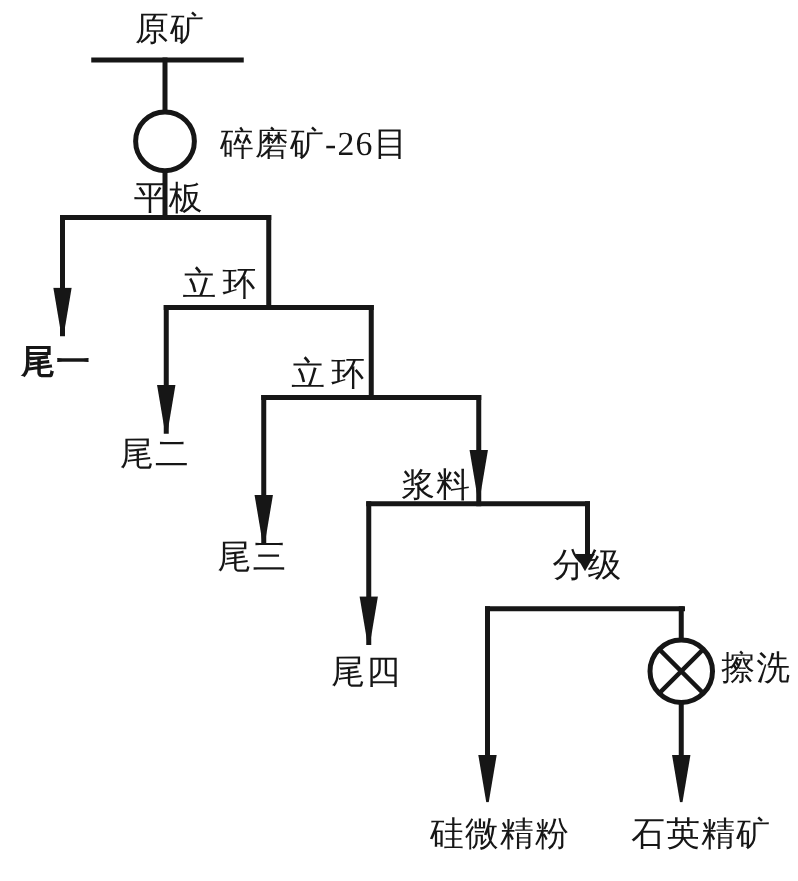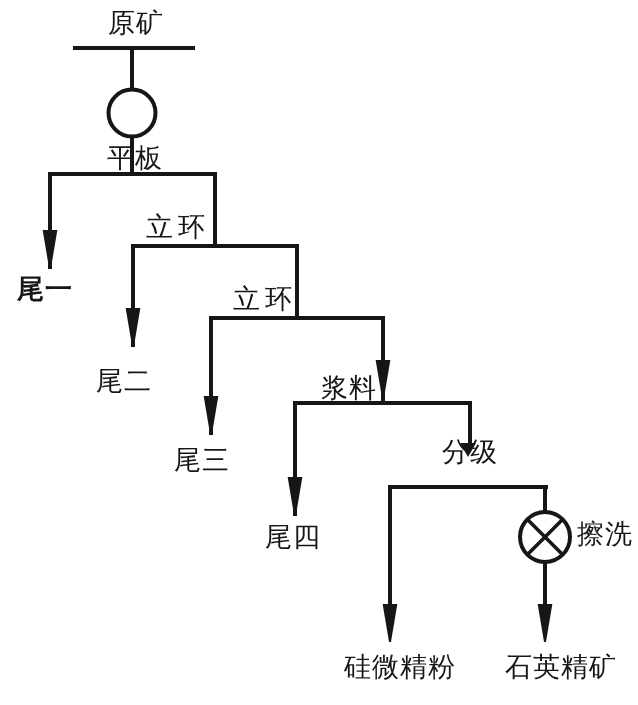--- a/index.html
+++ b/index.html
@@ -73,26 +73,27 @@
     <svg width="56" height="56" viewBox="0 0 56 56">
       <circle cx="28" cy="28" r="25" fill="#ffffff" stroke="#161616" stroke-width="4"></circle>
       <line x1="10.5" y1="10.5" x2="45.5" y2="45.5" stroke="#161616" stroke-width="3.5"></line>
       <line x1="45.5" y1="10.5" x2="10.5" y2="45.5" stroke="#161616" stroke-width="3.5"></line>
     </svg>
   </div>
   <div class="vline" style="left:543px;top:561px;height:45px;"></div>
   <div class="arrow" style="left:537px;top:604px;"></div>
 
   <div class="label" style="left:108px;top:8px;">原矿</div>
+  <div class="label" style="left:176px;top:100px;">碎磨矿-26目</div>
   <div class="label" style="left:107px;top:143px;">平板</div>
   <div class="label spaced" style="left:146px;top:212px;">立环</div>
   <div class="label" style="left:17px;top:274px;font-weight:bold;">尾一</div>
   <div class="label spaced" style="left:233px;top:284px;">立环</div>
-  <div class="label" style="left:96px;top:366px;">尾二</div>
+  <div class="label" style="left:96px;top:348px;">尾二</div>
   <div class="label" style="left:321px;top:373px;">浆料</div>
-  <div class="label" style="left:174px;top:445px;">尾三</div>
+  <div class="label" style="left:174px;top:430px;">尾三</div>
   <div class="label" style="left:442px;top:437px;">分级</div>
   <div class="label" style="left:265px;top:522px;">尾四</div>
   <div class="label" style="left:577px;top:519px;font-family:Liberation Serif, serif;">擦洗</div>
   <div class="label" style="left:344px;top:652px;">硅微精粉</div>
   <div class="label" style="left:505px;top:652px;">石英精矿</div>
 
 </div>
 
 </body></html>

